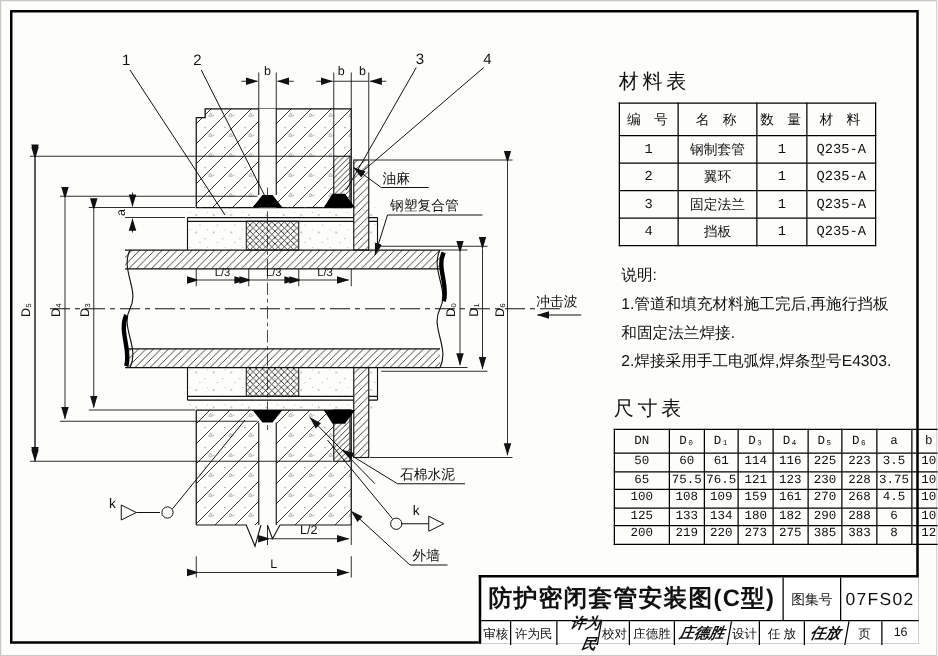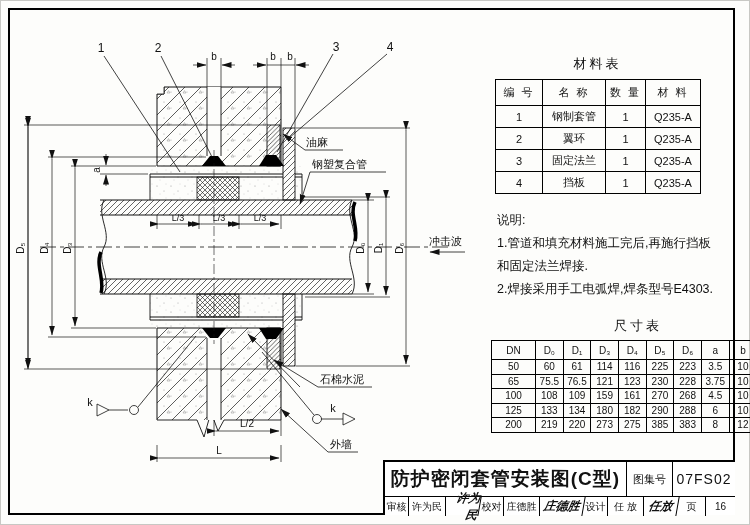--- a/index.html
+++ b/index.html
@@ -6,23 +6,23 @@
   body{
     width:750px;height:525px;background:#fdfdfb;position:relative;overflow:hidden;
     font-family:"Liberation Sans","DejaVu Sans",sans-serif;color:#111;
   }
   .page-edge{position:absolute;left:0;top:0;width:748px;height:523px;border:1px solid #c8c8c4;}
   .frame{position:absolute;left:8px;top:8px;width:727px;height:507px;border:2px solid #000;box-sizing:border-box;}
   svg text{fill:#111;}
   .dwg{position:absolute;left:0;top:0;}
 
   
-  table{border-collapse:collapse;table-layout:fixed;}
+  table{border-collapse:collapse;table-layout:fixed;font-family:Liberation Mono, monospace;}
   th,td{border:1px solid #000;text-align:center;vertical-align:middle;padding:0;font-weight:normal;white-space:nowrap;overflow:hidden;}
-  .tbl-title{text-align:center;letter-spacing:3px;font-size:13px;}
+  .tbl-title{letter-spacing:3px;font-size:16px;}
 
   .mat-table{position:absolute;left:495px;top:55px;width:205px;}
   .mat-table .tbl-title{margin-bottom:6px;}
   .mat-table table{width:205px;font-size:11px;}
   .mat-table th{height:25px;font-size:11px;letter-spacing:2px;}
   .mat-table td{height:21px;}
   .mat-table .c0{width:47px;} .mat-table .c1{width:63px;} .mat-table .c2{width:40px;} .mat-table .c3{width:55px;}
 
   .notes{position:absolute;left:497px;top:209px;width:245px;font-size:12.5px;line-height:23px;}
 

